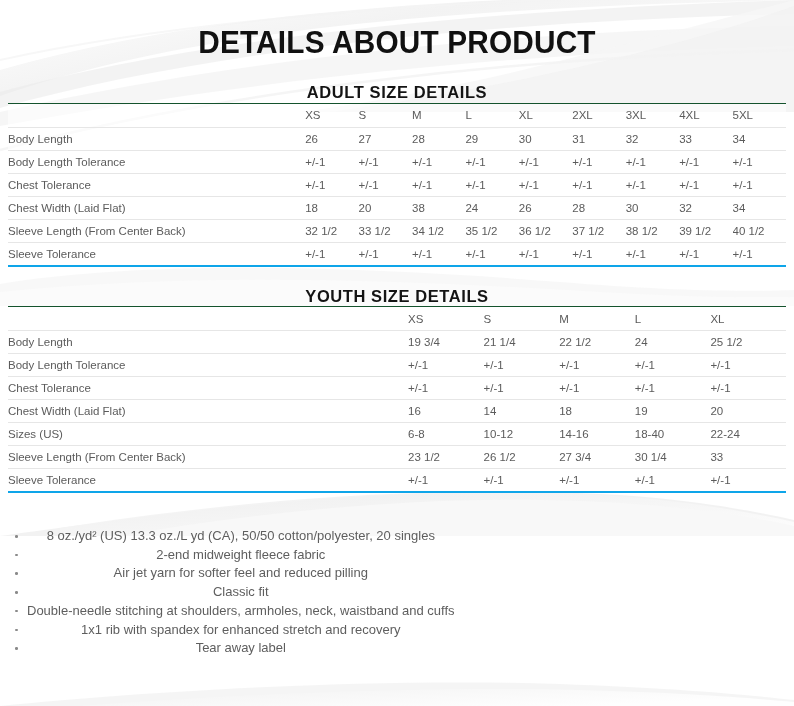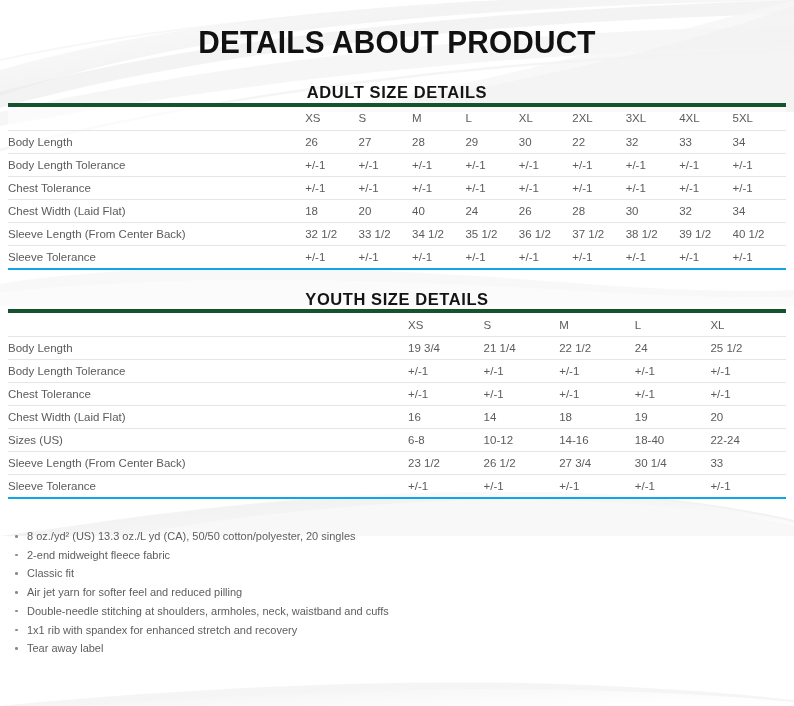--- a/index.html
+++ b/index.html
@@ -84,21 +84,21 @@
     border-bottom: 1px solid #e6e6e6;
     padding: 0;
     height: 22px;
     font-weight: normal;
     text-align: left;
     vertical-align: middle;
     white-space: nowrap;
     overflow: hidden;
   }
   table.size-table thead th {
-    border-top: 4px solid #14532d;
+    border-top: 1px solid #14532d;
     color: #5b5b5b;
     font-weight: normal;
     height: 23px;
   }
   table.size-table tbody tr:last-child td {
     border-bottom: 2px solid #0ea5e9;
   }
   .row-label {
     padding-left: 6px;
   }
@@ -117,24 +117,25 @@
     position: absolute;
     left: 10px;
     top: 527px;
     margin: 0;
     padding: 0;
     list-style: none;
   }
   .bullets li {
     position: relative;
     padding-left: 17px;
-    font-size: 11px;
+    font-size: 13px;
     line-height: 18.7px;
     color: #5e5e5e;
     white-space: nowrap;
+    text-align: center;
   }
   .bullets li::before {
     content: "";
     position: absolute;
     left: 5px;
     top: 8px;
     width: 2.6px;
     height: 2.6px;
     background: #8a8a8a;
     border-radius: 50%;
@@ -222,21 +223,21 @@
           </tr>
         </thead>
         <tbody>
             <tr>
               <td class="row-label">Body Length</td>
               <td class="cell-val">26</td>
               <td class="cell-val">27</td>
               <td class="cell-val">28</td>
               <td class="cell-val">29</td>
               <td class="cell-val">30</td>
-              <td class="cell-val">22</td>
+              <td class="cell-val">31</td>
               <td class="cell-val">32</td>
               <td class="cell-val">33</td>
               <td class="cell-val">34</td>
             </tr>
             <tr>
               <td class="row-label">Body Length Tolerance</td>
               <td class="cell-val">+/-1</td>
               <td class="cell-val">+/-1</td>
               <td class="cell-val">+/-1</td>
               <td class="cell-val">+/-1</td>
@@ -255,21 +256,21 @@
               <td class="cell-val">+/-1</td>
               <td class="cell-val">+/-1</td>
               <td class="cell-val">+/-1</td>
               <td class="cell-val">+/-1</td>
               <td class="cell-val">+/-1</td>
             </tr>
             <tr>
               <td class="row-label">Chest Width (Laid Flat)</td>
               <td class="cell-val">18</td>
               <td class="cell-val">20</td>
-              <td class="cell-val">40</td>
+              <td class="cell-val">38</td>
               <td class="cell-val">24</td>
               <td class="cell-val">26</td>
               <td class="cell-val">28</td>
               <td class="cell-val">30</td>
               <td class="cell-val">32</td>
               <td class="cell-val">34</td>
             </tr>
             <tr>
               <td class="row-label">Sleeve Length (From Center Back)</td>
               <td class="cell-val">32 1/2</td>
@@ -377,21 +378,21 @@
               <td class="cell-val">+/-1</td>
               <td class="cell-val">+/-1</td>
             </tr>
           </tbody>
       </table>
     </div>
 
     <ul class="bullets" id="feature-list">
         <li>8 oz./yd² (US) 13.3 oz./L yd (CA), 50/50 cotton/polyester, 20 singles</li>
         <li>2-end midweight fleece fabric</li>
+        <li>Air jet yarn for softer feel and reduced pilling</li>
         <li>Classic fit</li>
-        <li>Air jet yarn for softer feel and reduced pilling</li>
         <li>Double-needle stitching at shoulders, armholes, neck, waistband and cuffs</li>
         <li>1x1 rib with spandex for enhanced stretch and recovery</li>
         <li>Tear away label</li>
       </ul>
 
   </div>
 </div>
 
 </body></html>

